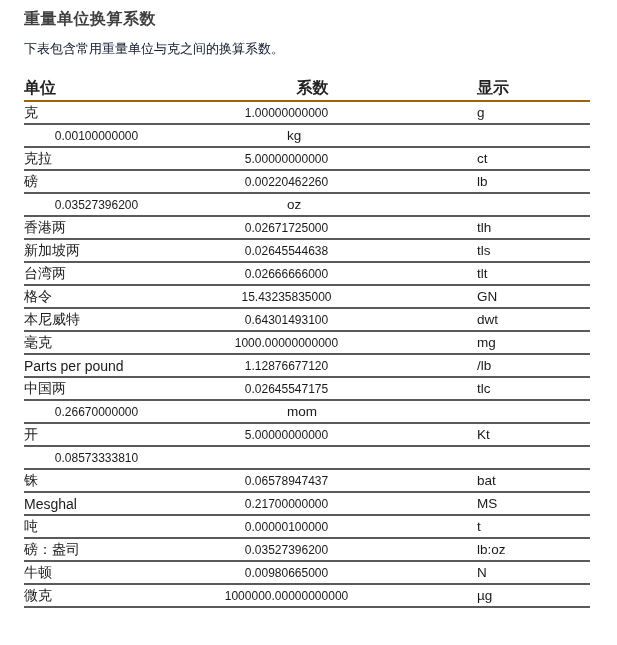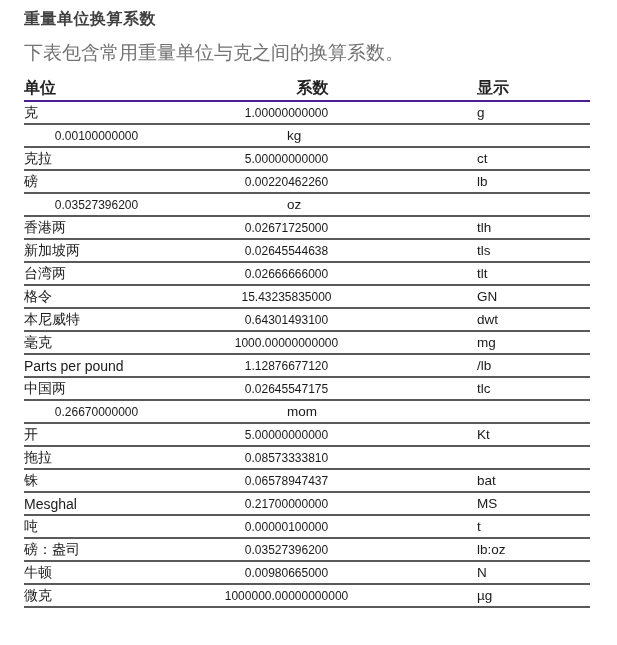--- a/index.html
+++ b/index.html
@@ -8,28 +8,28 @@
       font-family: "DejaVu Sans", "Liberation Sans", sans-serif;
       color: #1a1a1a;
     }
     .title {
       position: absolute; left: 24px; top: 9px;
       font-size: 16px; font-weight: bold; letter-spacing: 0.5px;
       color: #404040;
     }
     .subtitle {
       position: absolute; left: 24px; top: 40px;
-      font-size: 19px; color: #737373;
+      font-size: 13px; color: #0f172a;
     }
     .table {
       position: absolute; left: 24px; top: 78px; width: 566px;
     }
     .thead {
       display: flex; height: 21px; align-items: flex-end;
-      border-bottom: 2px solid #4c1d95;
+      border-bottom: 2px solid #a16207;
       font-size: 16px; font-weight: bold; color: #222;
       padding-bottom: 1px;
     }
     .row {
       display: flex; height: 21px; align-items: center;
       border-bottom: 2px solid #5a5a5a;
       font-size: 13.5px;
     }
     .c-unit { width: 190px; padding-left: 0; white-space: nowrap; }
     .c-factor { width: 145px; text-align: center; font-family: "Liberation Sans", sans-serif; font-size: 12px; white-space: nowrap; }
@@ -118,21 +118,20 @@
       <div class="row">
         <div class="c-factor">0.26670000000</div>
         <div class="c-disp">mom</div>
       </div>
       <div class="row">
         <div class="c-unit">开</div>
         <div class="c-factor">5.00000000000</div>
         <div class="c-disp">Kt</div>
       </div>
       <div class="row">
-        <div class="c-unit">拖拉</div>
         <div class="c-factor">0.08573333810</div>
       </div>
       <div class="row">
         <div class="c-unit">铢</div>
         <div class="c-factor">0.06578947437</div>
         <div class="c-disp">bat</div>
       </div>
       <div class="row">
         <div class="c-unit latin">Mesghal</div>
         <div class="c-factor">0.21700000000</div>

